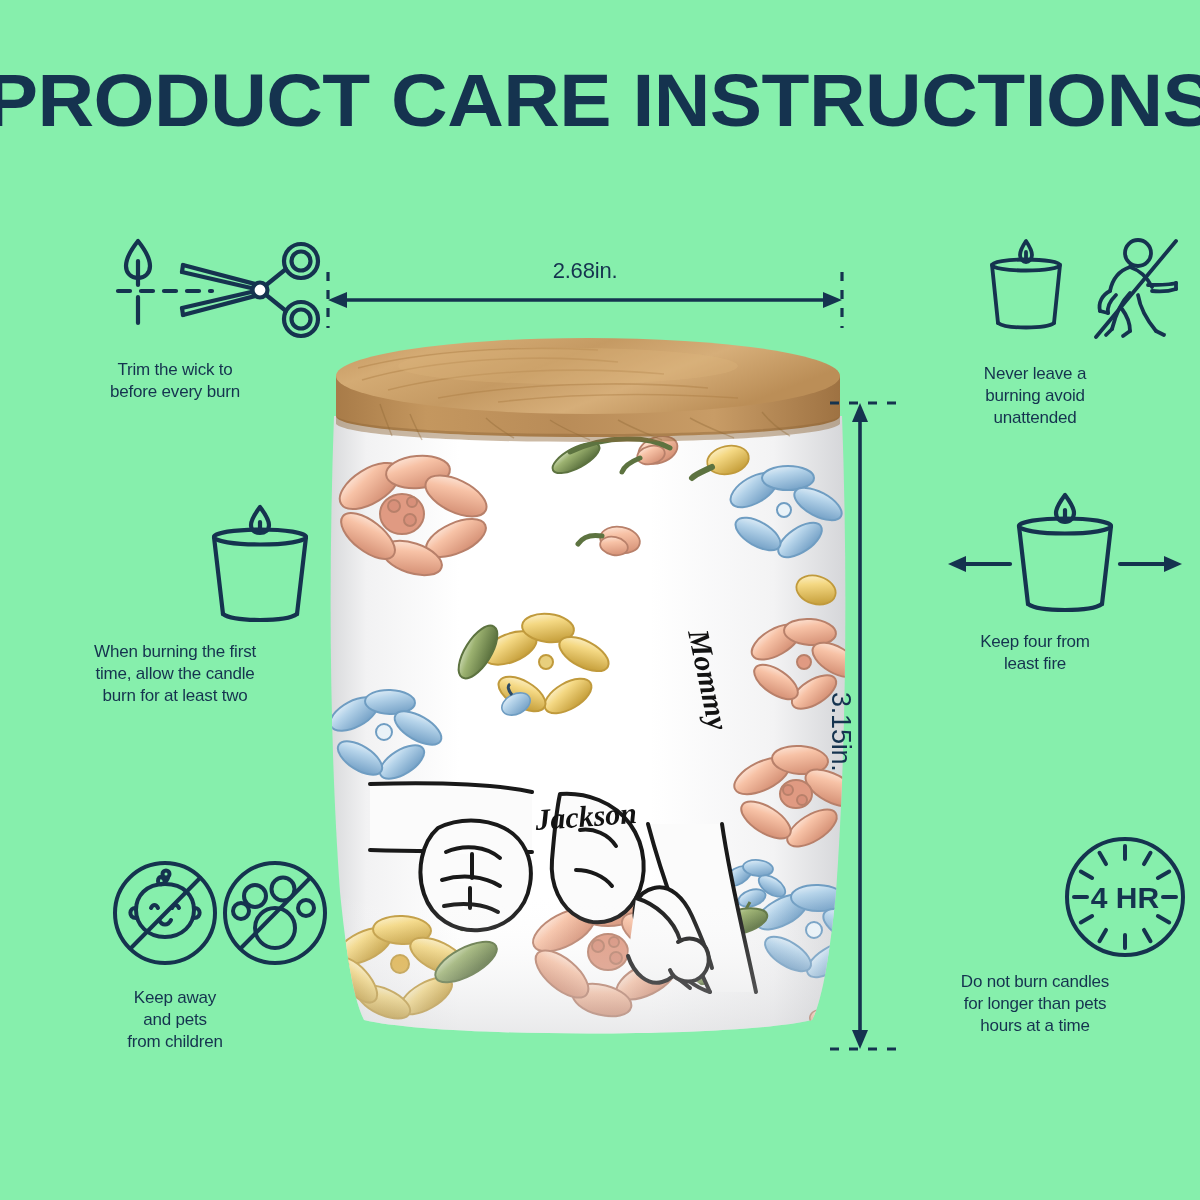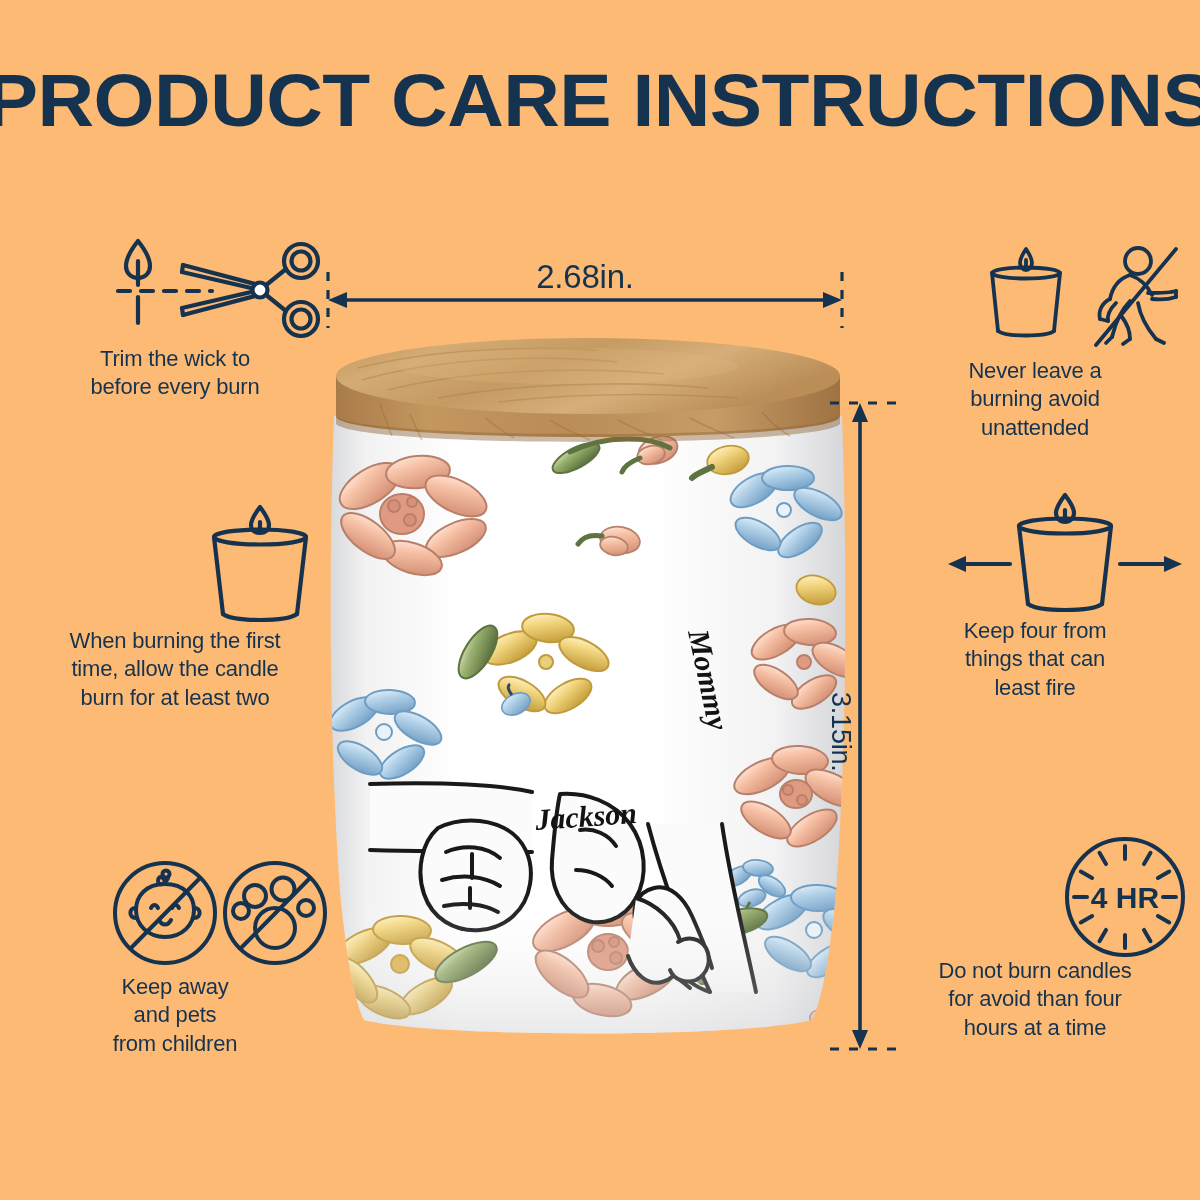--- a/index.html
+++ b/index.html
@@ -9,21 +9,21 @@
     height: 1200px;
     background: #ffffff;
     font-family: "Liberation Sans", sans-serif;
     overflow: hidden;
   }
 
   #page {
     position: relative;
     width: 1200px;
     height: 1200px;
-    background: #fdba74;
+    background: #86efac;
   }
 
   
   #title {
     position: absolute;
     top: 58px;
     left: 0;
     width: 1200px;
     text-align: center;
     font-family: "Liberation Sans", sans-serif;
@@ -49,34 +49,35 @@
 
   .care-icon {
     height: 120px;
     display: flex;
     align-items: center;
     justify-content: flex-end;
   }
   .care-icon svg { display: block; overflow: visible; }
 
   .care-text {
+    margin-top: 14px;
     font-family: "Liberation Sans", sans-serif;
-    font-size: 22px;
+    font-size: 17px;
     line-height: 1.29;
     color: #15334f;
     font-weight: 500;
     letter-spacing: -0.2px;
   }
 
   
   #item-trim      { top: 0px;   }
   #item-firstburn { top: 282px; }
   #item-children  { top: 628px; }
 
-  #item-unattended { top: 12px;   }
+  #item-unattended { top: 4px;   }
   #item-catchfire  { top: 272px; }
   #item-fourhr     { top: 612px; }
 
   
   #product {
     position: absolute;
     left: 318px;
     top: 332px;
     width: 540px;
     height: 716px;
@@ -90,21 +91,21 @@
     top: 258px;
     width: 520px;
     height: 76px;
   }
   #dim-width-label {
     position: absolute;
     top: 0px;
     left: 0;
     width: 520px;
     text-align: center;
-    font-size: 33px;
+    font-size: 22px;
     color: #15334f;
     font-weight: 500;
     letter-spacing: -0.2px;
   }
 
   #dim-height {
     position: absolute;
     left: 846px;
     top: 400px;
     width: 66px;
@@ -305,21 +306,20 @@
             <path d="M180 72 L234 72"></path>
           </g>
           <g fill="#15334f">
             <path d="M8 72 L26 64 L26 80 Z"></path>
             <path d="M242 72 L224 64 L224 80 Z"></path>
           </g>
         </svg>
       </div>
       <div class="care-text">
         <div>Keep four from</div>
-        <div>things that can</div>
         <div>least fire</div>
       </div>
     </div>
 
     <div class="care-item" id="item-fourhr">
       <div class="care-icon">
         <svg width="130" height="130" viewBox="0 0 130 130">
           <g fill="none" stroke="#15334f" stroke-width="4" stroke-linecap="round">
             <circle cx="65" cy="65" r="58"></circle>
 
@@ -334,21 +334,21 @@
             <line x1="20.8" y1="90.5" x2="32.1" y2="84"></line>
             <line x1="14" y1="65" x2="27" y2="65"></line>
             <line x1="20.8" y1="39.5" x2="32.1" y2="46"></line>
             <line x1="39.5" y1="20.8" x2="46" y2="32.1"></line>
           </g>
           <text x="65" y="76" text-anchor="middle" font-family="Liberation Sans, sans-serif" font-size="30" font-weight="bold" fill="#15334f">4 HR</text>
         </svg>
       </div>
       <div class="care-text">
         <div>Do not burn candles</div>
-        <div>for avoid than four</div>
+        <div>for longer than pets</div>
         <div>hours at a time</div>
       </div>
     </div>
   </div>
 
   <div id="product">
     <svg width="540" height="716" viewBox="0 0 540 716">
       <defs>
 
         <linearGradient id="lidTopG" x1="0" y1="0" x2="1" y2="0.4">

